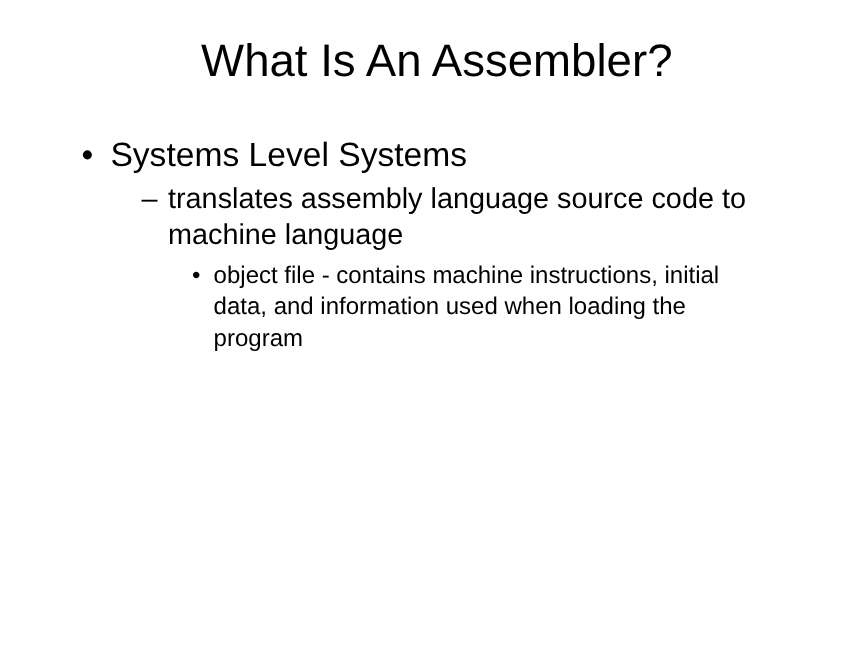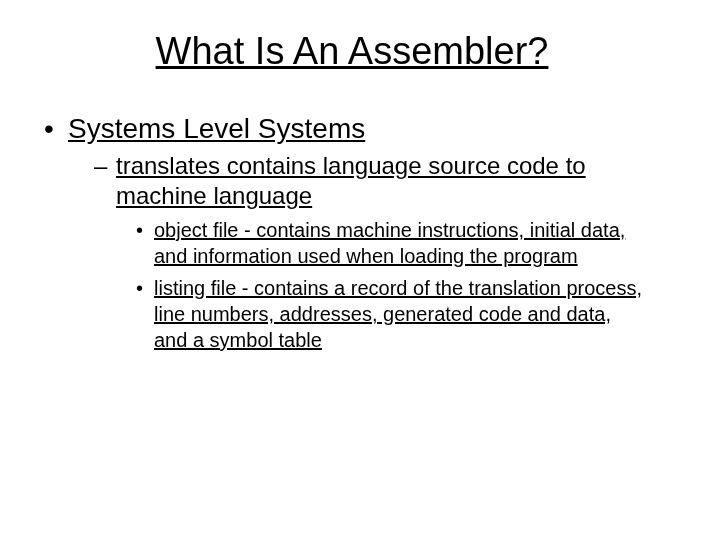--- a/index.html
+++ b/index.html
@@ -8,22 +8,21 @@
     width: 720px;
     height: 540px;
     background: #ffffff;
     font-family: Arial, Helvetica, sans-serif;
     color: #000;
   }
   .slide {
     width: 720px;
     height: 540px;
     box-sizing: border-box;
-    padding: 30px 60px 40px 44px;
-    text-decoration: underline;
+    padding: 30px 60px 40px 68px;
   }
   .title {
     text-align: center;
     font-size: 38px;
     font-weight: 400;
     margin: 0 0 40px 0;
   }
   ul.level1 {
     list-style: none;
     padding: 0;
@@ -82,26 +81,23 @@
 <body>
 
 <div class="slide">
   <h1 class="title">What Is An Assembler?</h1>
 
   <ul class="level1">
     <li>
       <span>Systems Level Systems</span>
       <ul class="level2">
         <li>
-          <span>translates contains language source code to machine language</span>
+          <span>translates assembly language source code to machine language</span>
           <ul class="level3">
             <li>
               <span>object file - contains machine instructions, initial data, and information used when loading the program</span>
-            </li>
-            <li>
-              <span>listing file - contains a record of the translation process, line numbers, addresses, generated code and data, and a symbol table</span>
             </li>
           </ul>
         </li>
       </ul>
     </li>
   </ul>
 </div>
 
 </body></html>

